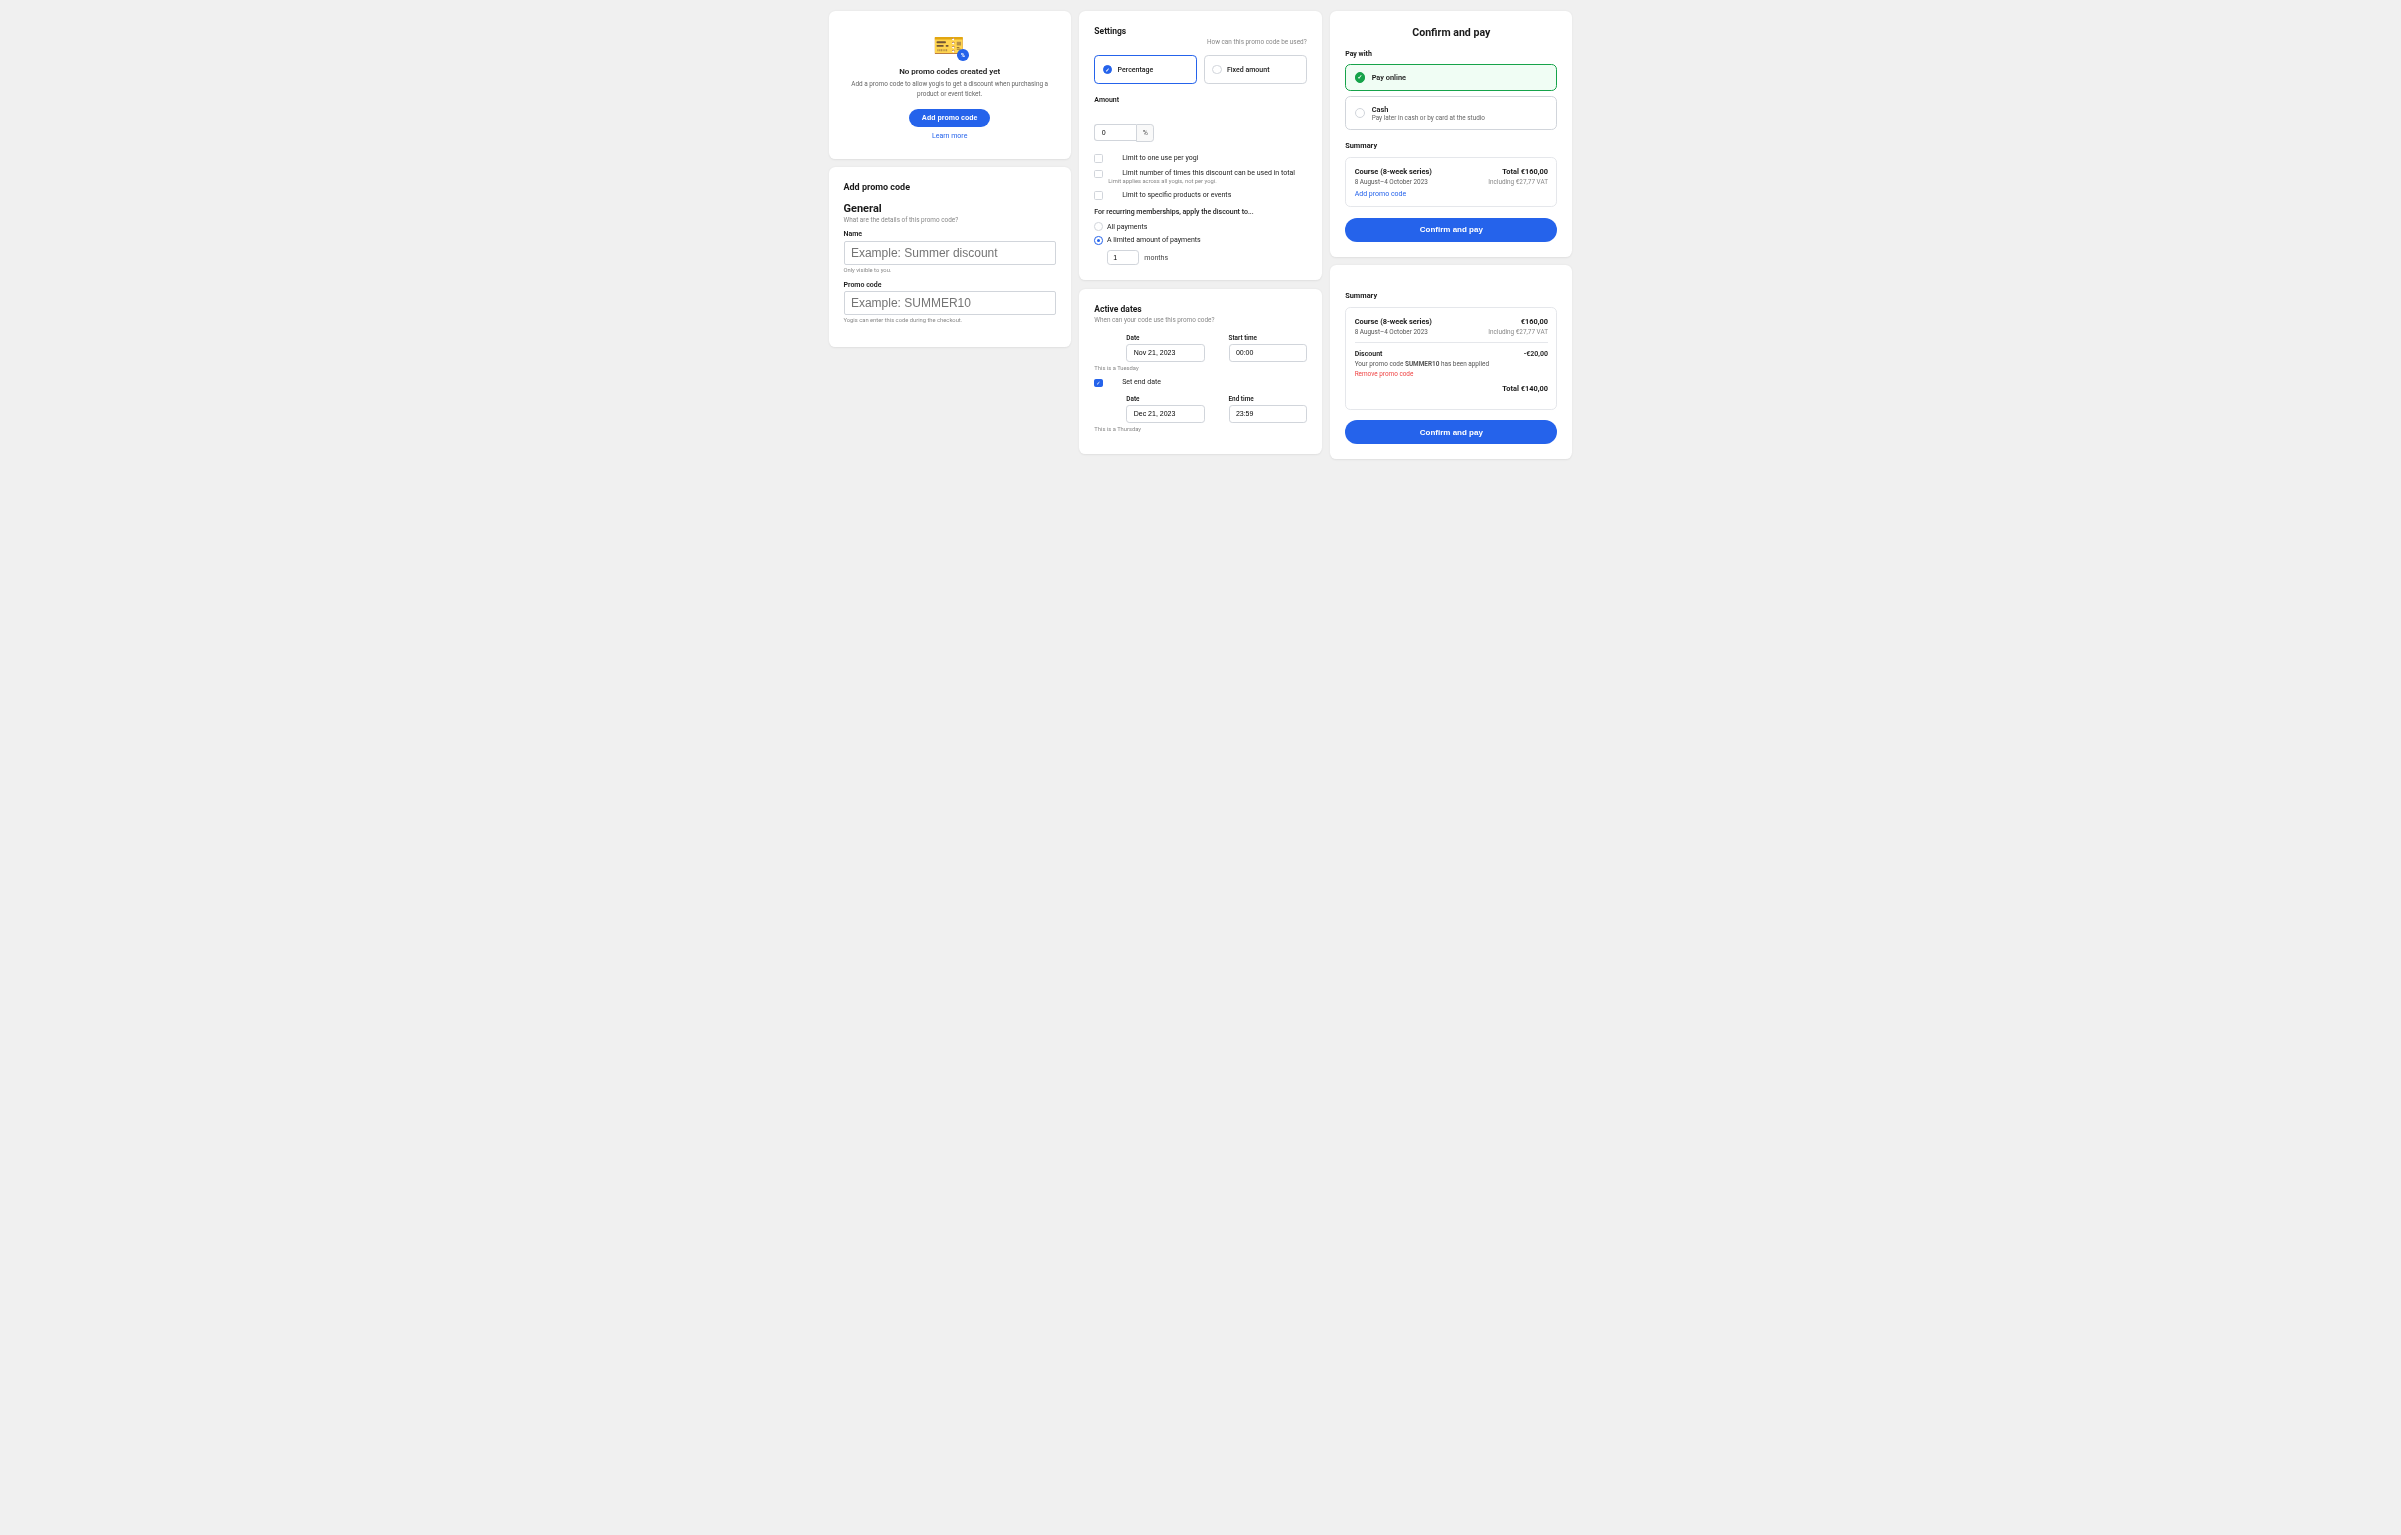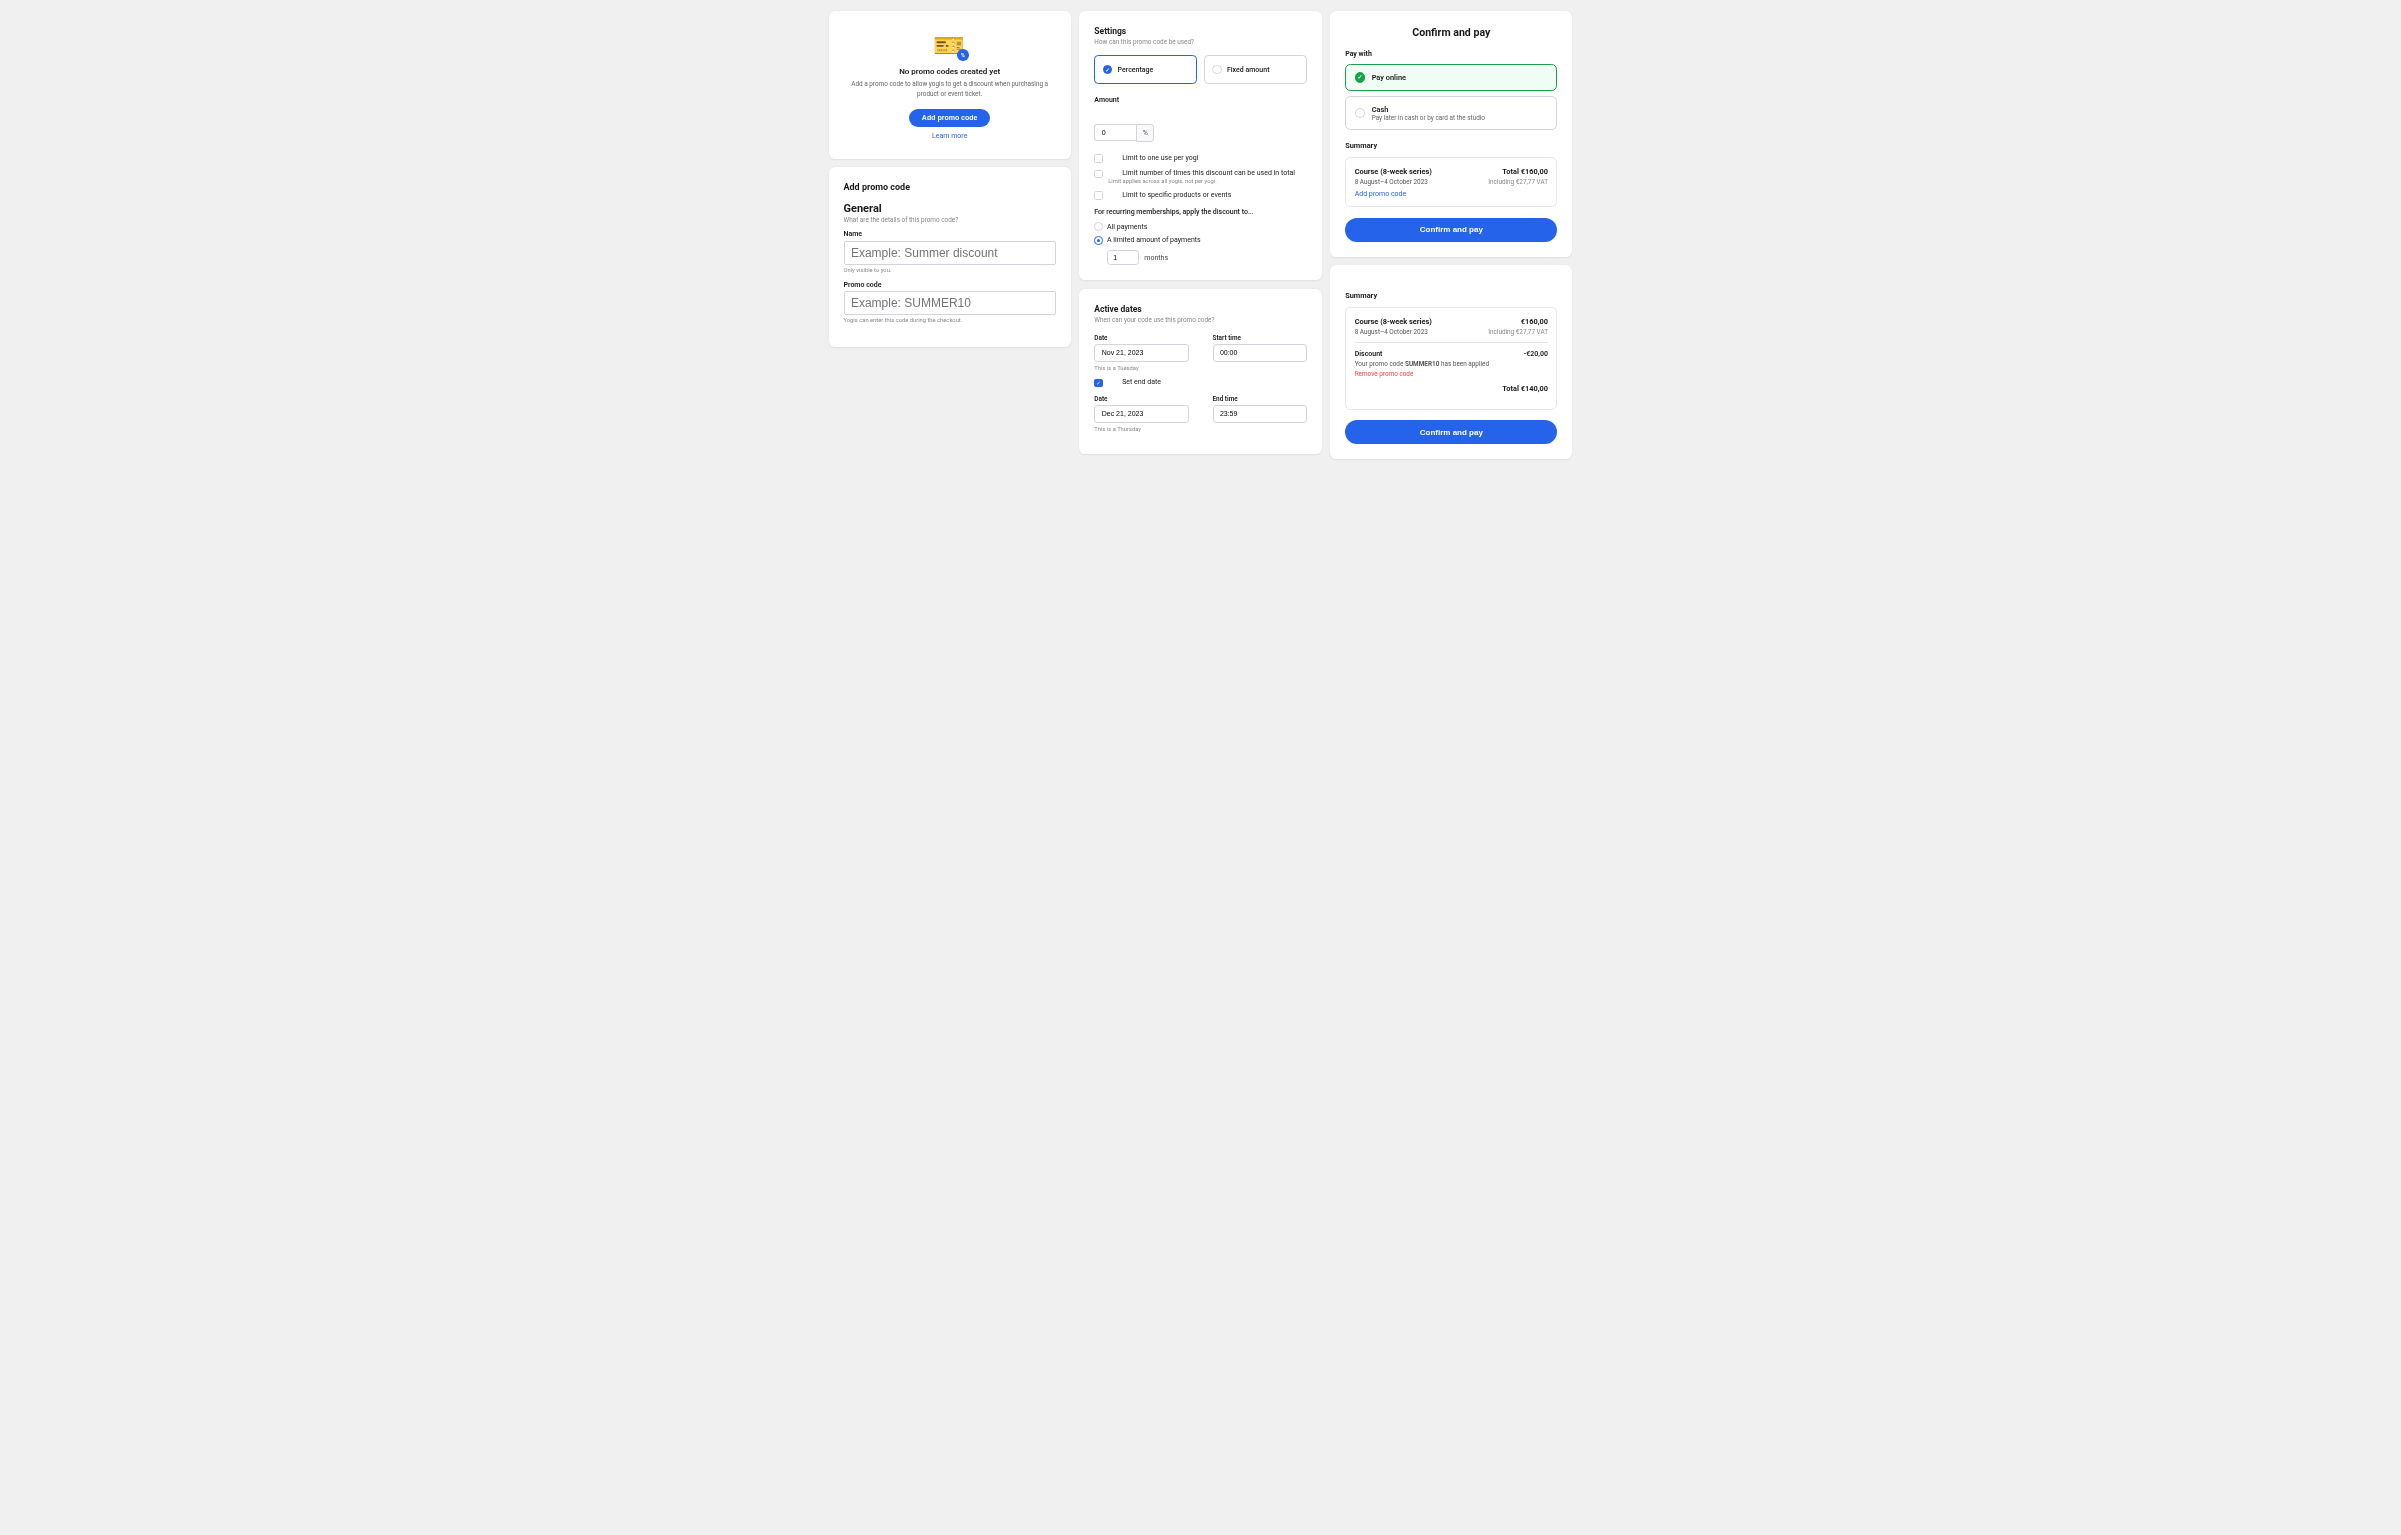--- a/index.html
+++ b/index.html
@@ -131,20 +131,21 @@
     
     .settings-title {
       font-size: 8.5px;
       font-weight: 700;
       margin-bottom: 2.1px;
     }
     .settings-sub {
       font-size: 6.4px;
       color: #888;
       margin-bottom: 9.6px;
+      text-align: right;
     }
     .type-selector {
       display: flex;
       gap: 6.4px;
       margin-bottom: 11.7px;
     }
     .type-option {
       flex: 1;
       border: 1.1px solid #d1d5db;
       border-radius: 4.2px;
@@ -306,20 +307,21 @@
     }
     .active-dates-sub {
       font-size: 6.4px;
       color: #888;
       margin-bottom: 9.6px;
     }
     .date-row {
       display: flex;
       gap: 24px;
       margin-bottom: 3.2px;
+      margin-left: 32px;
     }
     .date-field {
       flex: 1;
     }
     .date-field-label {
       font-size: 6.4px;
       font-weight: 600;
       margin-bottom: 2.7px;
     }
     .date-input {

